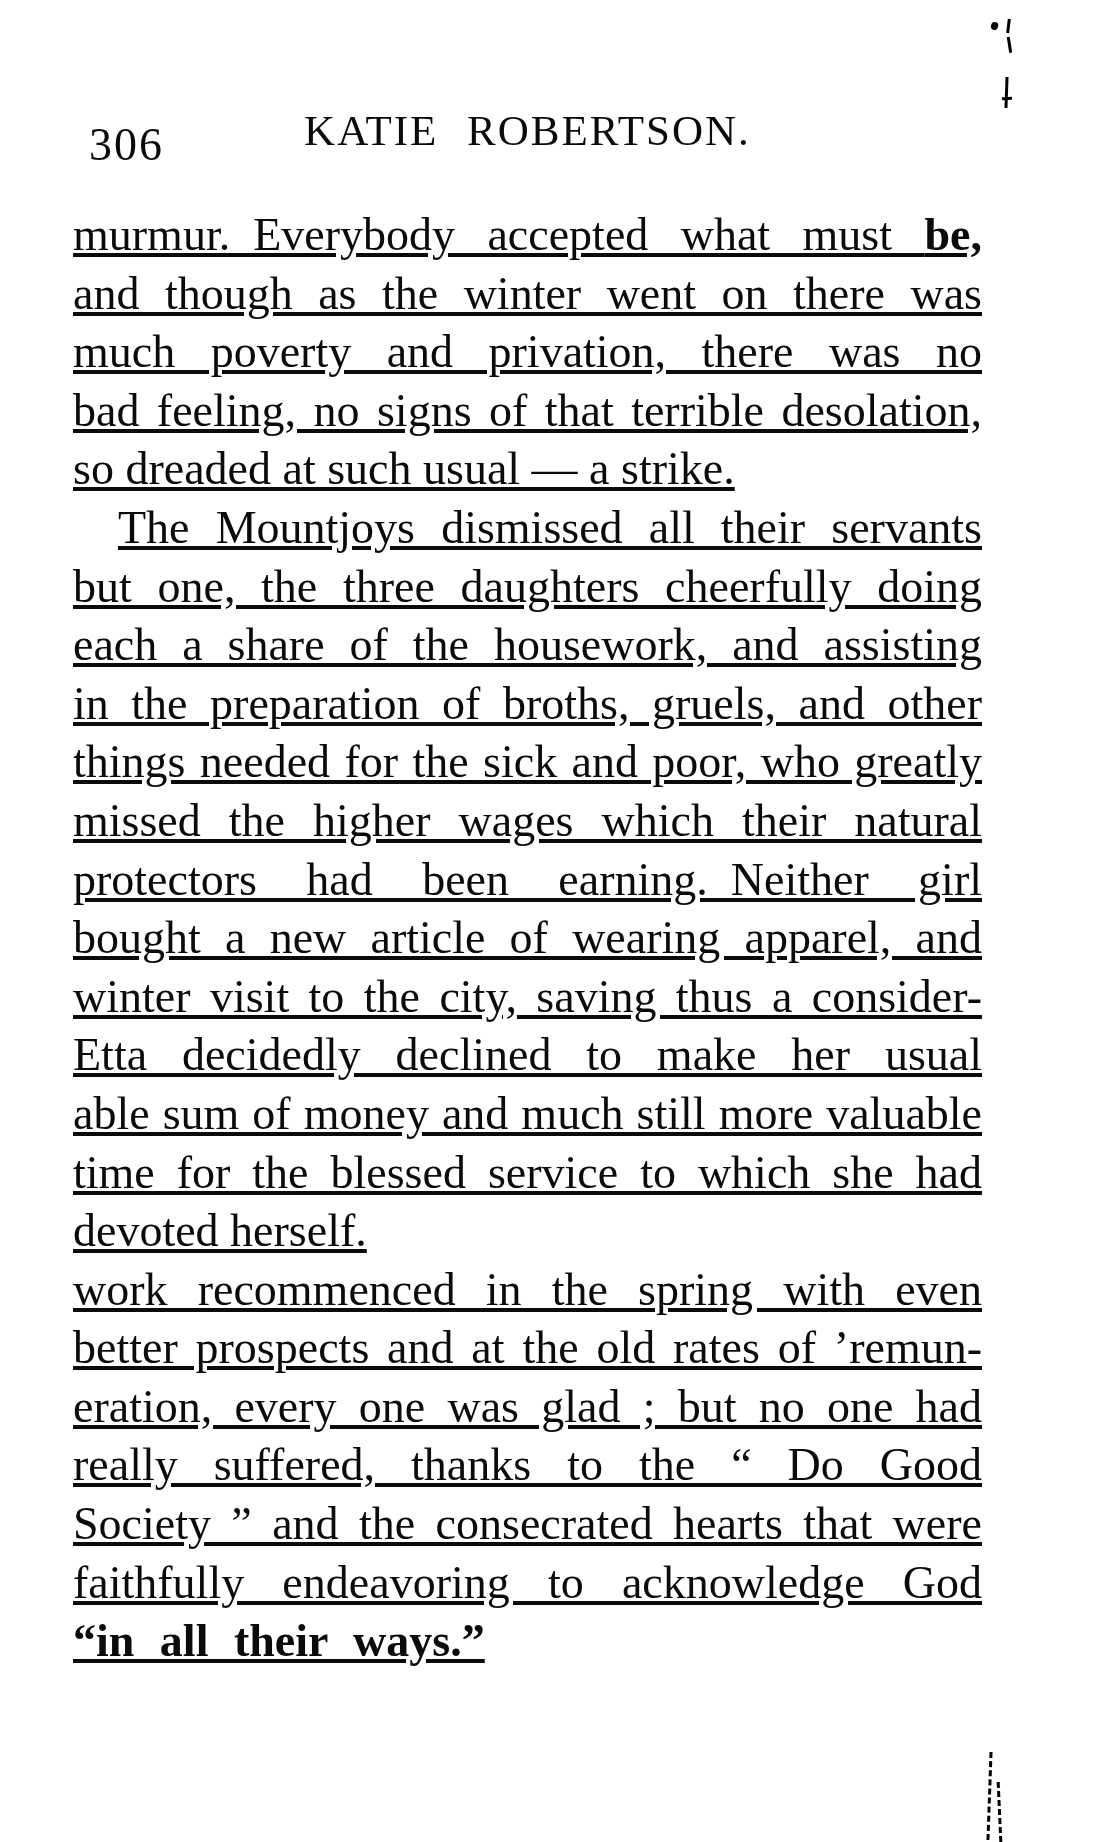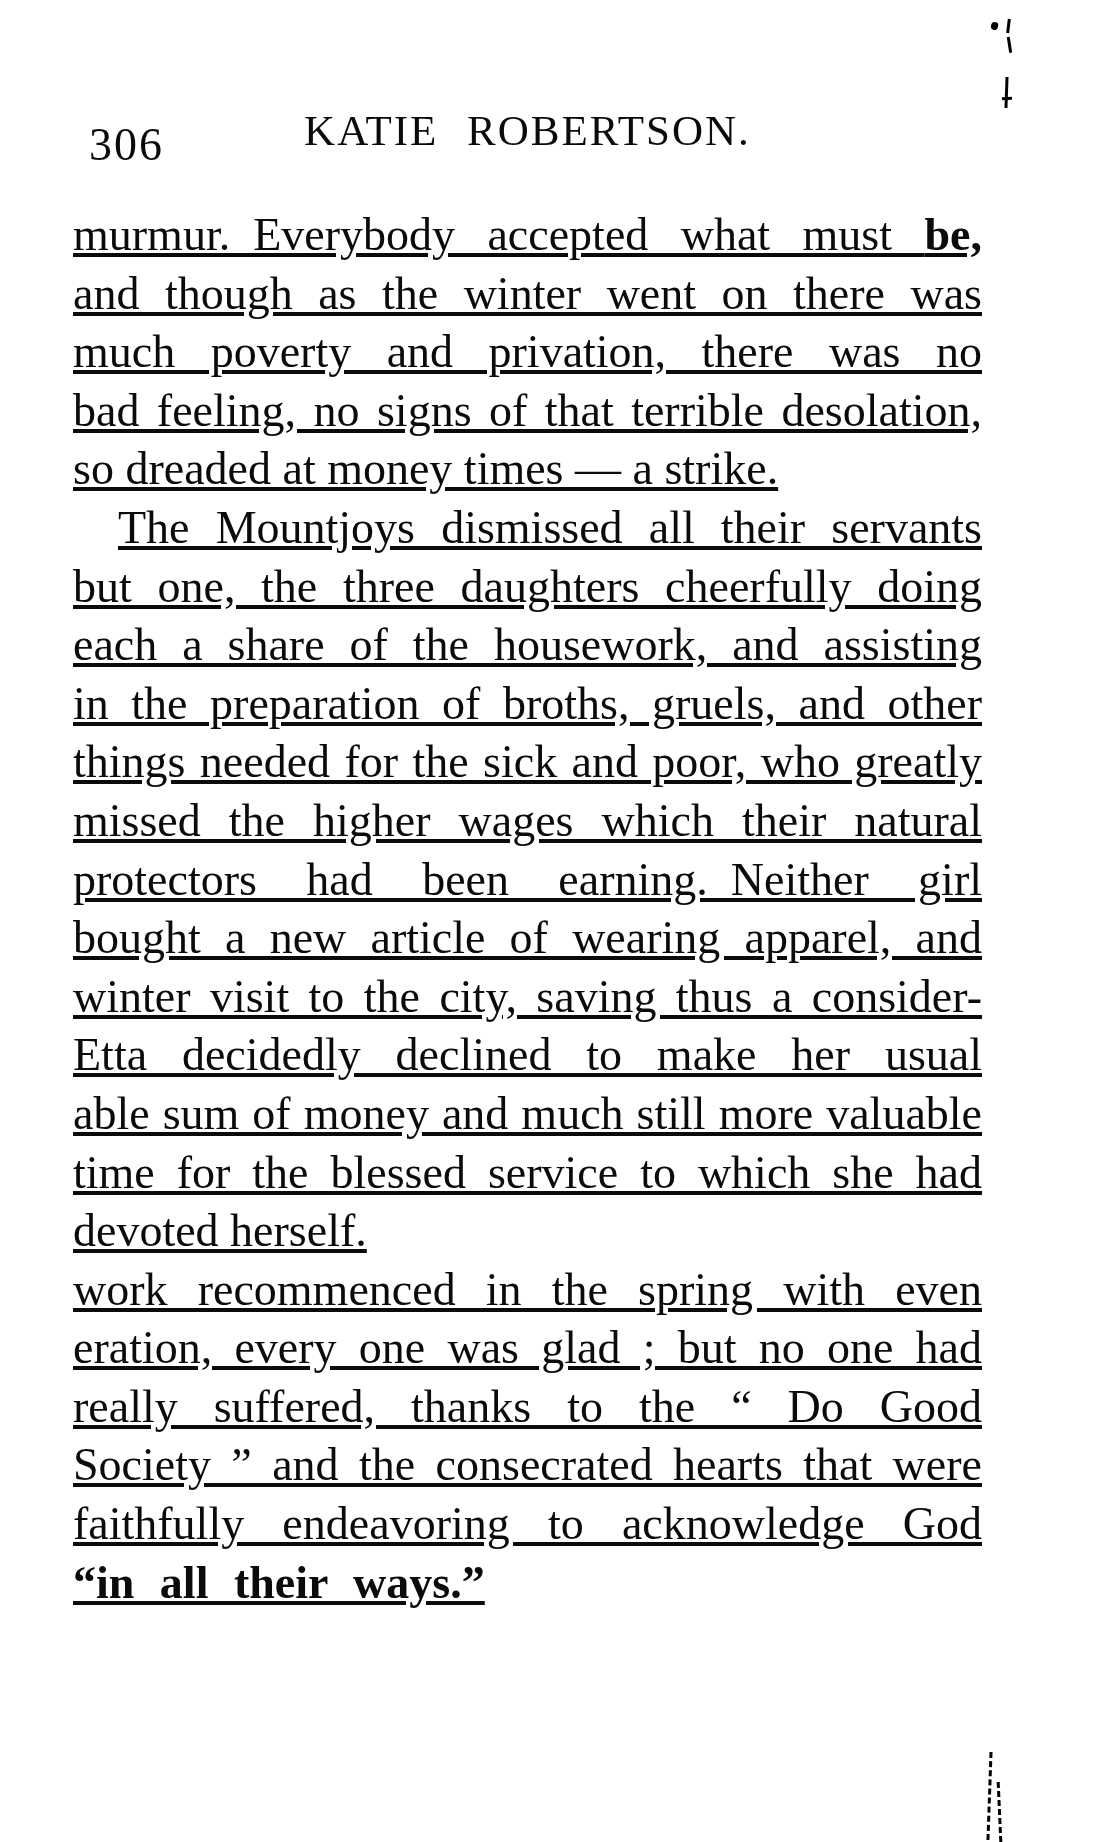--- a/index.html
+++ b/index.html
@@ -79,35 +79,36 @@
 <div class="page-header">
   <span class="page-number">306</span>
   <span class="running-title">KATIE ROBERTSON.</span>
 </div>
 
 <div class="page-body">
     <div class="line j"><span>murmur. Everybody accepted what must </span><span class="b">be,</span></div>
     <div class="line j"><span>and though as the winter went on there was</span></div>
     <div class="line j"><span>much poverty and privation, there was no</span></div>
     <div class="line j"><span>bad feeling, no signs of that terrible desolation,</span></div>
-    <div class="line"><span>so dreaded at money times — a strike.</span></div>
+    <div class="line"><span>so dreaded at such usual — a strike.</span></div>
     <div class="line j ind"><span>The Mountjoys dismissed all their servants</span></div>
     <div class="line j"><span>but one, the three daughters cheerfully doing</span></div>
     <div class="line j"><span>each a share of the housework, and assisting</span></div>
     <div class="line j"><span>in the preparation of broths, gruels, and other</span></div>
     <div class="line j"><span>things needed for the sick and poor, who greatly</span></div>
     <div class="line j"><span>missed the higher wages which their natural</span></div>
     <div class="line j"><span>protectors had been earning. Neither girl</span></div>
     <div class="line j"><span>bought a new article of wearing apparel, and</span></div>
     <div class="line j"><span>winter visit to the city, saving thus a consider-</span></div>
     <div class="line j"><span>Etta decidedly declined to make her usual</span></div>
     <div class="line j"><span>able sum of money and much still more valuable</span></div>
     <div class="line j"><span>time for the blessed service to which she had</span></div>
     <div class="line"><span>devoted herself.</span></div>
     <div class="line j"><span>work recommenced in the spring with even</span></div>
+    <div class="line j"><span>better prospects and at the old rates of ’remun-</span></div>
     <div class="line j"><span>eration, every one was glad ; but no one had</span></div>
     <div class="line j"><span>really suffered, thanks to the “ Do Good</span></div>
     <div class="line j"><span>Society ” and the consecrated hearts that were</span></div>
     <div class="line j"><span>faithfully endeavoring to acknowledge God</span></div>
     <div class="line spread"><span class="b">“in all their ways.”</span></div>
   </div>
 
 <div class="artifact a-dot"></div>
 <div class="artifact a-tick1"></div>
 <div class="artifact a-tick2"></div>

